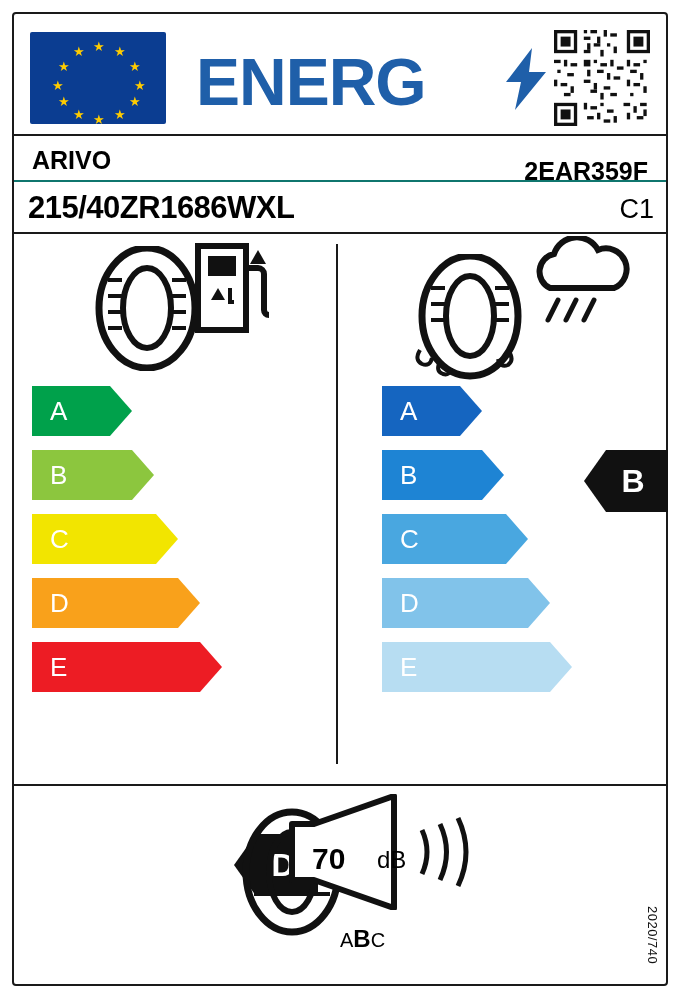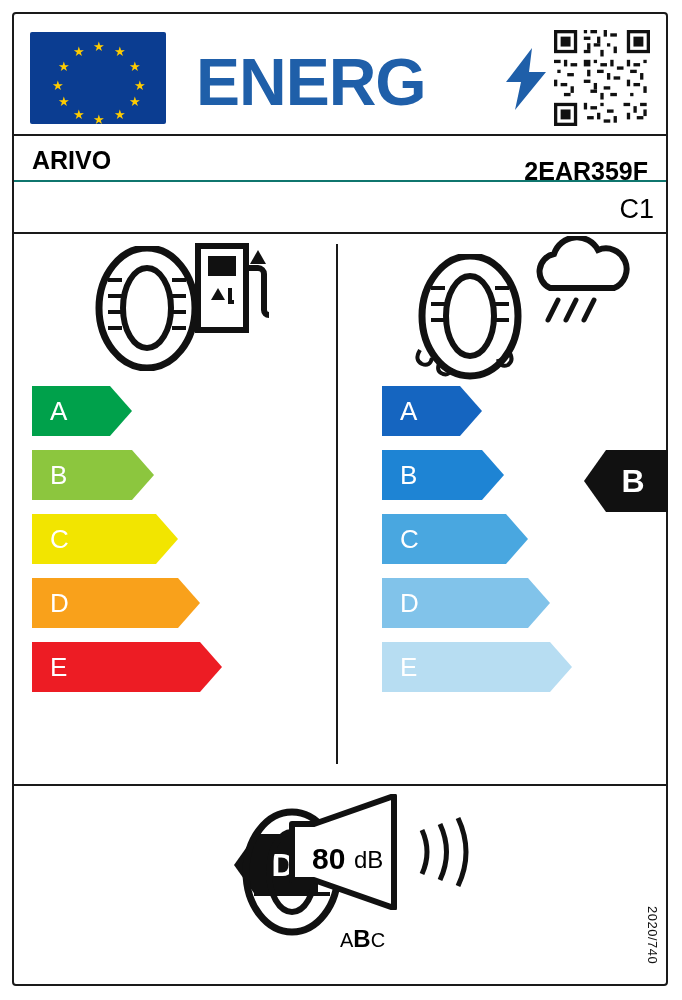--- a/index.html
+++ b/index.html
@@ -188,21 +188,21 @@
   }
   .noise-value {
     position: absolute;
     left: 298px;
     top: 56px;
     font-size: 30px;
     font-weight: bold;
   }
   .noise-unit {
     position: absolute;
-    left: 340px;
+    left: 363px;
     top: 60px;
     font-size: 24px;
   }
   .noise-classes {
     position: absolute;
     left: 310px;
     top: 139px;
     font-size: 20px;
     margin-left: 16px;
   }
@@ -320,20 +320,21 @@
       </g>
     </svg>
   </div>
 
   <div class="brand-row">
     <div class="brand-name">ARIVO</div>
     <div class="brand-code">2EAR359F</div>
   </div>
 
   <div class="size-row">
+    <div class="tyre-size">215/40ZR1686WXL</div>
     <div class="tyre-class">C1</div>
   </div>
 
   <div class="grades">
     <div class="divider"></div>
 
     <div class="panel left">
 
       <svg class="pictogram" style="left:78px; top:12px; width:110px; height:125px;" viewBox="0 0 110 125">
         <ellipse cx="55" cy="62" rx="48" ry="60" fill="none" stroke="#111" stroke-width="7"></ellipse>
@@ -467,21 +468,21 @@
         <line x1="80" y1="54" x2="94" y2="54"></line>
         <line x1="80" y1="70" x2="94" y2="70"></line>
         <line x1="80" y1="86" x2="94" y2="86"></line>
       </g>
     </svg>
 
     <svg style="position:absolute; left:268px; top:8px; width:140px; height:116px;" viewBox="0 0 140 116">
       <path d="M10 30 h22 L112 2 v112 L32 86 H10 z" fill="#fff" stroke="#111" stroke-width="6" stroke-linejoin="round"></path>
     </svg>
 
-    <div class="noise-value">80</div>
+    <div class="noise-value">70</div>
     <div class="noise-unit">dB</div>
 
     <svg style="position:absolute; left:400px; top:26px; width:60px; height:80px;" viewBox="0 0 60 80">
       <path d="M8 18 q10 22 0 44" fill="none" stroke="#111" stroke-width="5"></path>
       <path d="M26 12 q13 28 0 56" fill="none" stroke="#111" stroke-width="5"></path>
       <path d="M44 6 q16 34 0 68" fill="none" stroke="#111" stroke-width="5"></path>
     </svg>
 
     <div class="noise-classes">
       <span>A</span><b>B</b><span>C</span>

